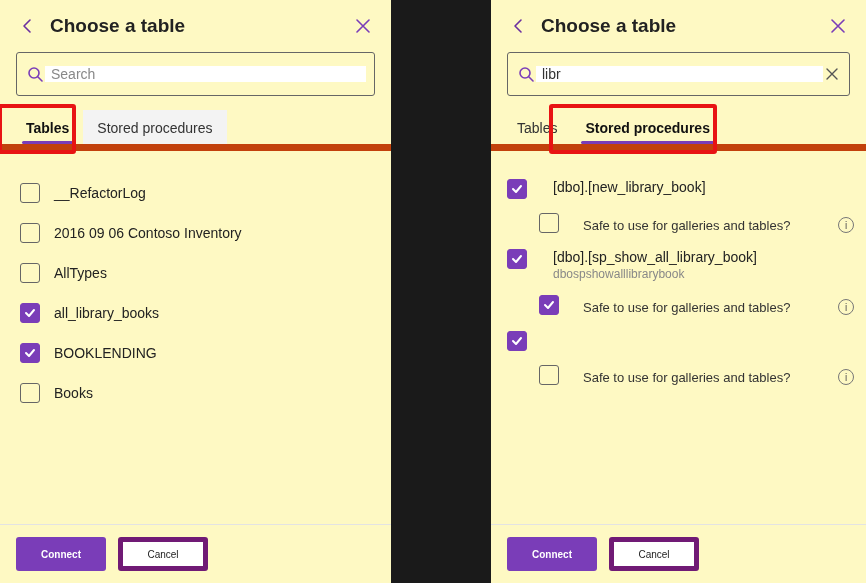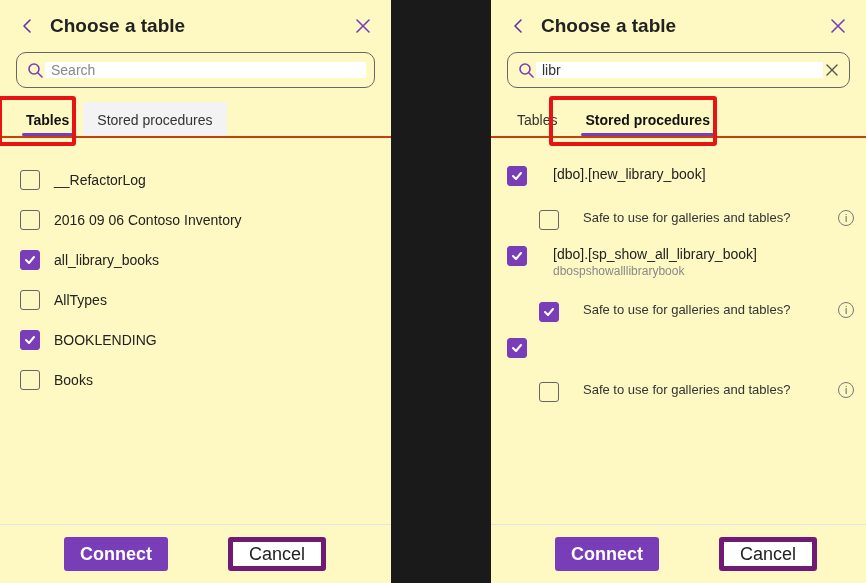--- a/index.html
+++ b/index.html
@@ -45,22 +45,22 @@
     color: #7a3db8;
     cursor: pointer;
     font-size: 16px;
   }
 
   .search-wrap { padding: 6px 16px 10px 16px; }
   .search-box {
     display: flex;
     align-items: center;
     border: 1px solid #666;
-    border-radius: 10px;
-    height: 36px;
+    border-radius: 3px;
+    height: 44px;
     padding: 0 8px;
   }
   .search-icon {
     color: #7a3db8;
     width: 20px; height: 20px;
     display: flex; align-items: center; justify-content: center;
   }
   .search-input {
     border: none;
     outline: none;
@@ -71,21 +71,21 @@
   }
   .search-input::placeholder { color: #888; }
   .clear-x {
     color: #555; cursor: pointer;
     width: 18px; height: 18px;
     display: flex; align-items: center; justify-content: center;
   }
 
   .tabs {
     display: flex;
-    border-bottom: 2px solid #c2410c;
+    border-bottom: 7px solid #c2410c;
     padding: 0 12px;
     margin-top: 4px;
   }
   .tab {
     padding: 10px 14px 8px 14px;
     font-size: 14px;
     color: #333;
     cursor: pointer;
     position: relative;
     background: transparent;
@@ -144,22 +144,22 @@
     font-size: 14px;
     color: #222;
   }
 
   .proc-item { padding: 6px 0 10px 0; }
   .proc-head { display: flex; align-items: flex-start; }
   .proc-texts { margin-left: 12px; }
   .proc-name { font-size: 14px; color: #222; }
   .proc-sub { font-size: 12px; color: #888; margin-top: 2px; }
   .proc-safe {
-    display: flex; align-items: flex-start;
-    margin-top: 24px; margin-left: 32px;
+    display: flex; align-items: flex-end;
+    margin-top: 14px; margin-left: 32px;
   }
   .safe-label { font-size: 13px; color: #333; margin-left: 10px; flex: 1; }
   .info-icon {
     width: 16px; height: 16px;
     border: 1px solid #777;
     border-radius: 50%;
     display: flex; align-items: center; justify-content: center;
     font-size: 10px; color: #555;
     margin-right: 8px;
   }
@@ -167,24 +167,24 @@
   .footer {
     border-top: 1px solid #e3e3e3;
     padding: 12px 16px;
     display: flex;
     gap: 12px;
   }
   .btn {
     height: 34px;
     min-width: 90px;
     padding: 0 16px;
-    font-size: 18px;
+    font-size: 10px;
     border-radius: 3px;
     cursor: pointer;
-    display: flex; align-items: center; justify-content: center; margin-left: 48px;
+    display: flex; align-items: center; justify-content: center;
   }
   .btn.primary {
     background: #7a3db8;
     color: #fff;
     font-weight: 600;
     border: none;
   }
   .btn.secondary {
     background: #fff;
     color: #222;
@@ -232,30 +232,30 @@
   <div class="list" id="left-list">
       <div class="row">
         <div class="checkbox"></div>
         <div class="row-label">__RefactorLog</div>
       </div>
       <div class="row">
         <div class="checkbox"></div>
         <div class="row-label">2016 09 06 Contoso Inventory</div>
       </div>
       <div class="row">
+        <div class="checkbox"></div>
+        <div class="row-label">AllTypes</div>
+      </div>
+      <div class="row">
         <div class="checkbox checked">
           <svg width="12" height="12" viewBox="0 0 12 12">
             <path d="M2 6 L5 9 L10 3" stroke="#fff" stroke-width="2" fill="none" stroke-linecap="round" stroke-linejoin="round"></path>
           </svg>
         </div>
         <div class="row-label">all_library_books</div>
-      </div>
-      <div class="row">
-        <div class="checkbox"></div>
-        <div class="row-label">AllTypes</div>
       </div>
       <div class="row">
         <div class="checkbox checked">
           <svg width="12" height="12" viewBox="0 0 12 12">
             <path d="M2 6 L5 9 L10 3" stroke="#fff" stroke-width="2" fill="none" stroke-linecap="round" stroke-linejoin="round"></path>
           </svg>
         </div>
         <div class="row-label">BOOKLENDING</div>
       </div>
       <div class="row">

